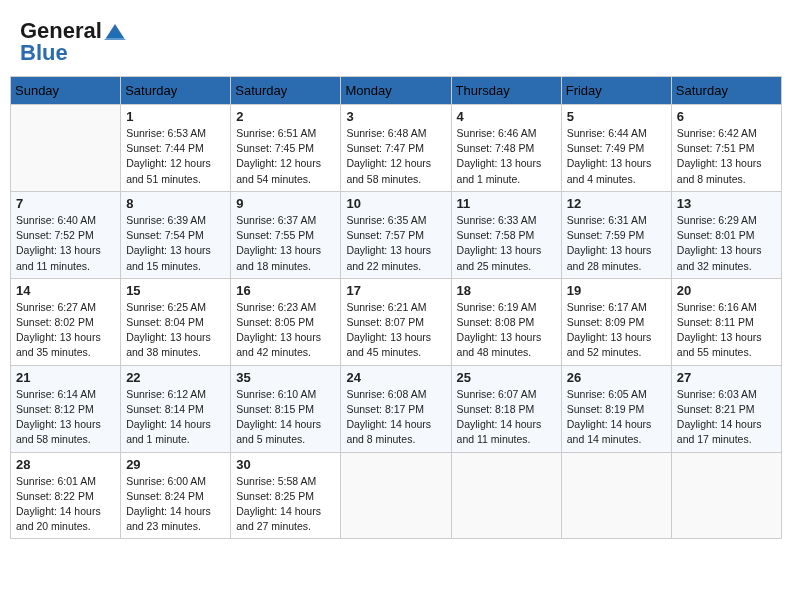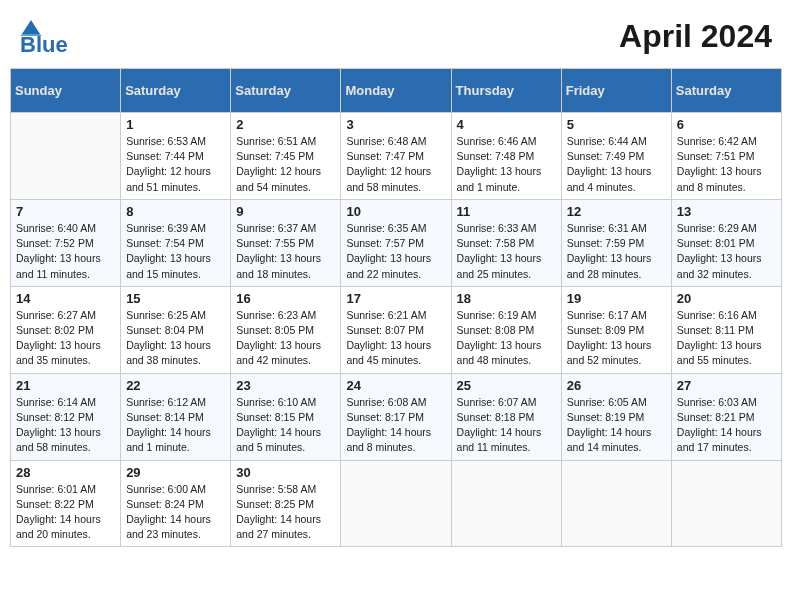--- a/index.html
+++ b/index.html
@@ -33,24 +33,24 @@
       font-size: 16px;
       color: #555;
     }
     .calendar-table {
       width: 100%;
       border-collapse: collapse;
       margin-top: 4px;
     }
     .calendar-table th {
       background: #2b6cb0;
-      color: #e5e5e5;
+      color: #000000;
       font-size: 13px;
-      font-weight: bold;
-      padding: 14px 4px;
+      font-weight: normal;
+      padding: 6px 4px;
       text-align: left;
       border: 1px solid #ccc;
     }
     .calendar-table td {
       border: 1px solid #ccc;
       vertical-align: top;
       padding: 4px 5px;
       min-height: 80px;
       width: calc(100% / 7);
       font-size: 11px;
@@ -74,29 +74,29 @@
     .empty-cell {
       background: #f9f9f9 !important;
     }
   </style>
 </head>
 <body>
 
 <div class="header-area">
   <div class="logo">
     <div style="display:flex; align-items:center; gap:2px;">
+      <span style="font-size:22px; font-weight:bold; color:#1a1a1a;">General</span>
       <svg width="22" height="18" viewBox="0 0 22 18">
         <polygon points="2,16 11,2 20,16" fill="#2b6cb0"></polygon>
         <polygon points="11,8 22,18 0,18" fill="#1a6fb5" opacity="0.7"></polygon>
       </svg>
     </div>
     <span style="font-size:22px; font-weight:bold; color:#2b6cb0; margin-top:-4px;">Blue</span>
   </div>
   <div class="title-area">
-    <div class="calendar-title">April 2024</div>
   </div>
 </div>
 
 <table class="calendar-table">
   <thead>
     <tr id="weekday-header">
         <th>Sunday</th>
         <th>Saturday</th>
         <th>Saturday</th>
         <th>Monday</th>
@@ -196,21 +196,21 @@
       <tr>
         <td>
           <span class="day-number">21</span>
           <div class="day-info">Sunrise: 6:14 AM<br>Sunset: 8:12 PM<br>Daylight: 13 hours<br>and 58 minutes.</div>
         </td>
         <td>
           <span class="day-number">22</span>
           <div class="day-info">Sunrise: 6:12 AM<br>Sunset: 8:14 PM<br>Daylight: 14 hours<br>and 1 minute.</div>
         </td>
         <td>
-          <span class="day-number">23</span>
+          <span class="day-number">35</span>
           <div class="day-info">Sunrise: 6:10 AM<br>Sunset: 8:15 PM<br>Daylight: 14 hours<br>and 5 minutes.</div>
         </td>
         <td>
           <span class="day-number">24</span>
           <div class="day-info">Sunrise: 6:08 AM<br>Sunset: 8:17 PM<br>Daylight: 14 hours<br>and 8 minutes.</div>
         </td>
         <td>
           <span class="day-number">25</span>
           <div class="day-info">Sunrise: 6:07 AM<br>Sunset: 8:18 PM<br>Daylight: 14 hours<br>and 11 minutes.</div>
         </td>

